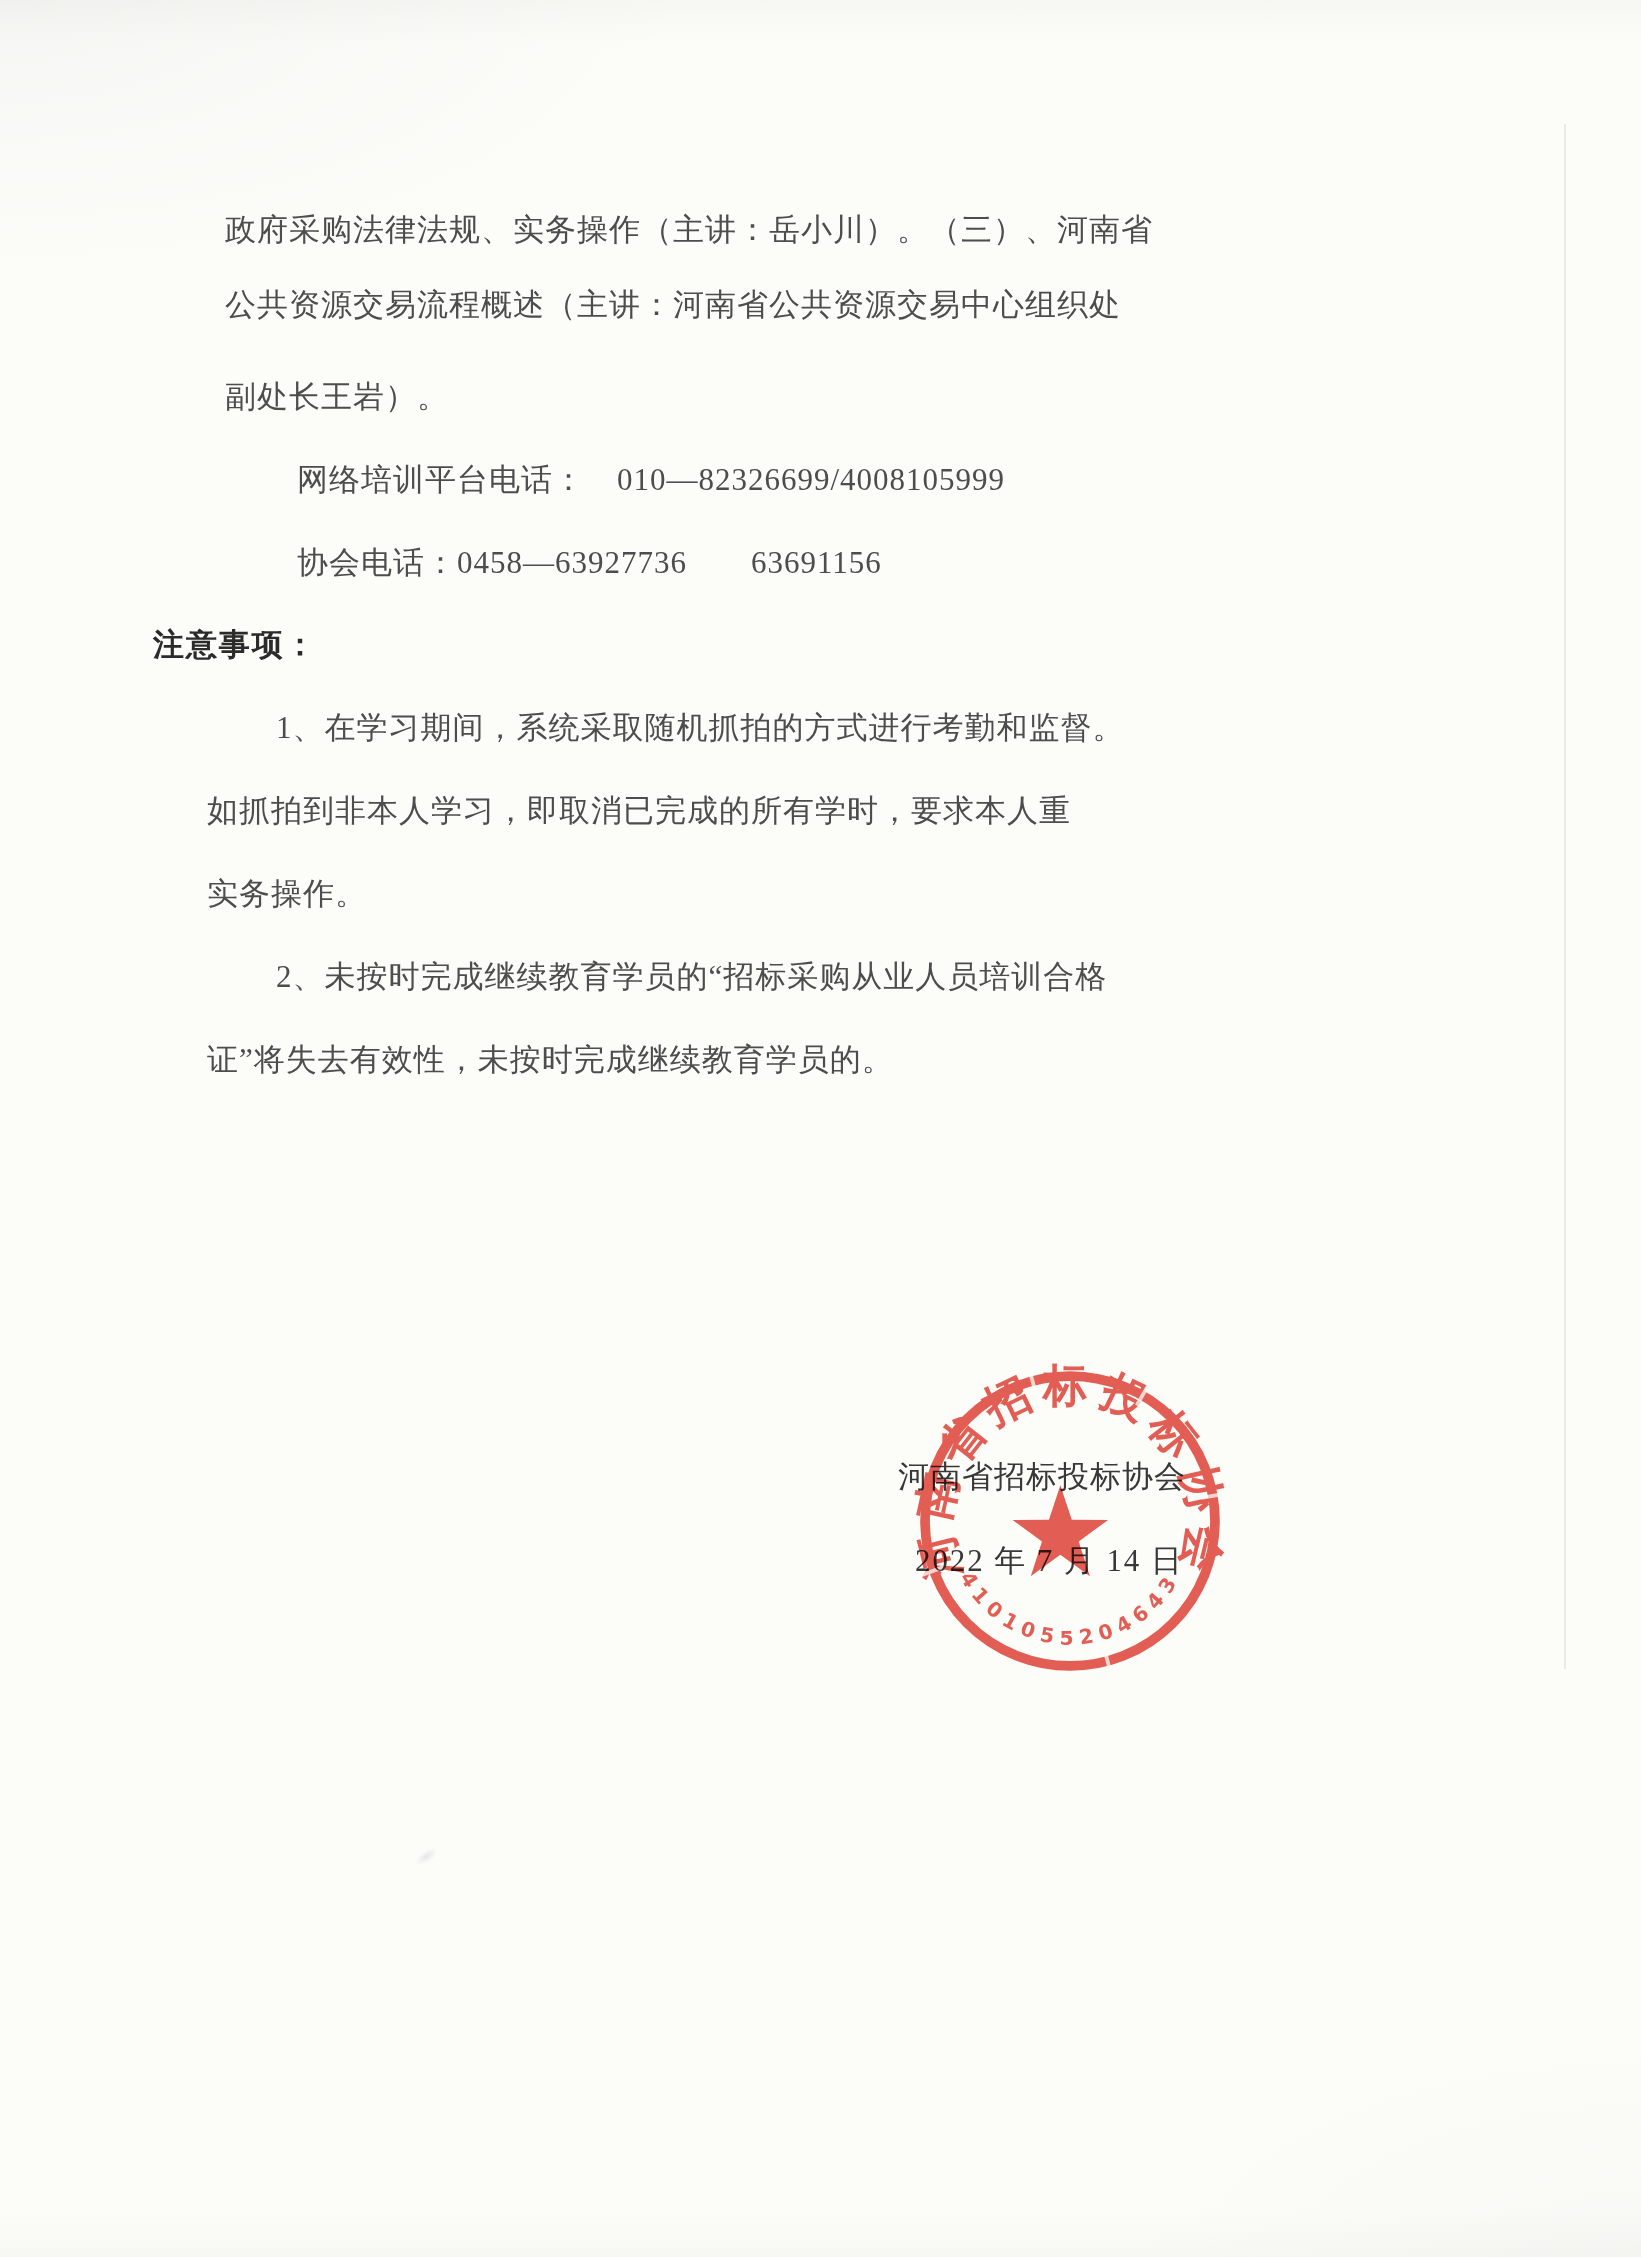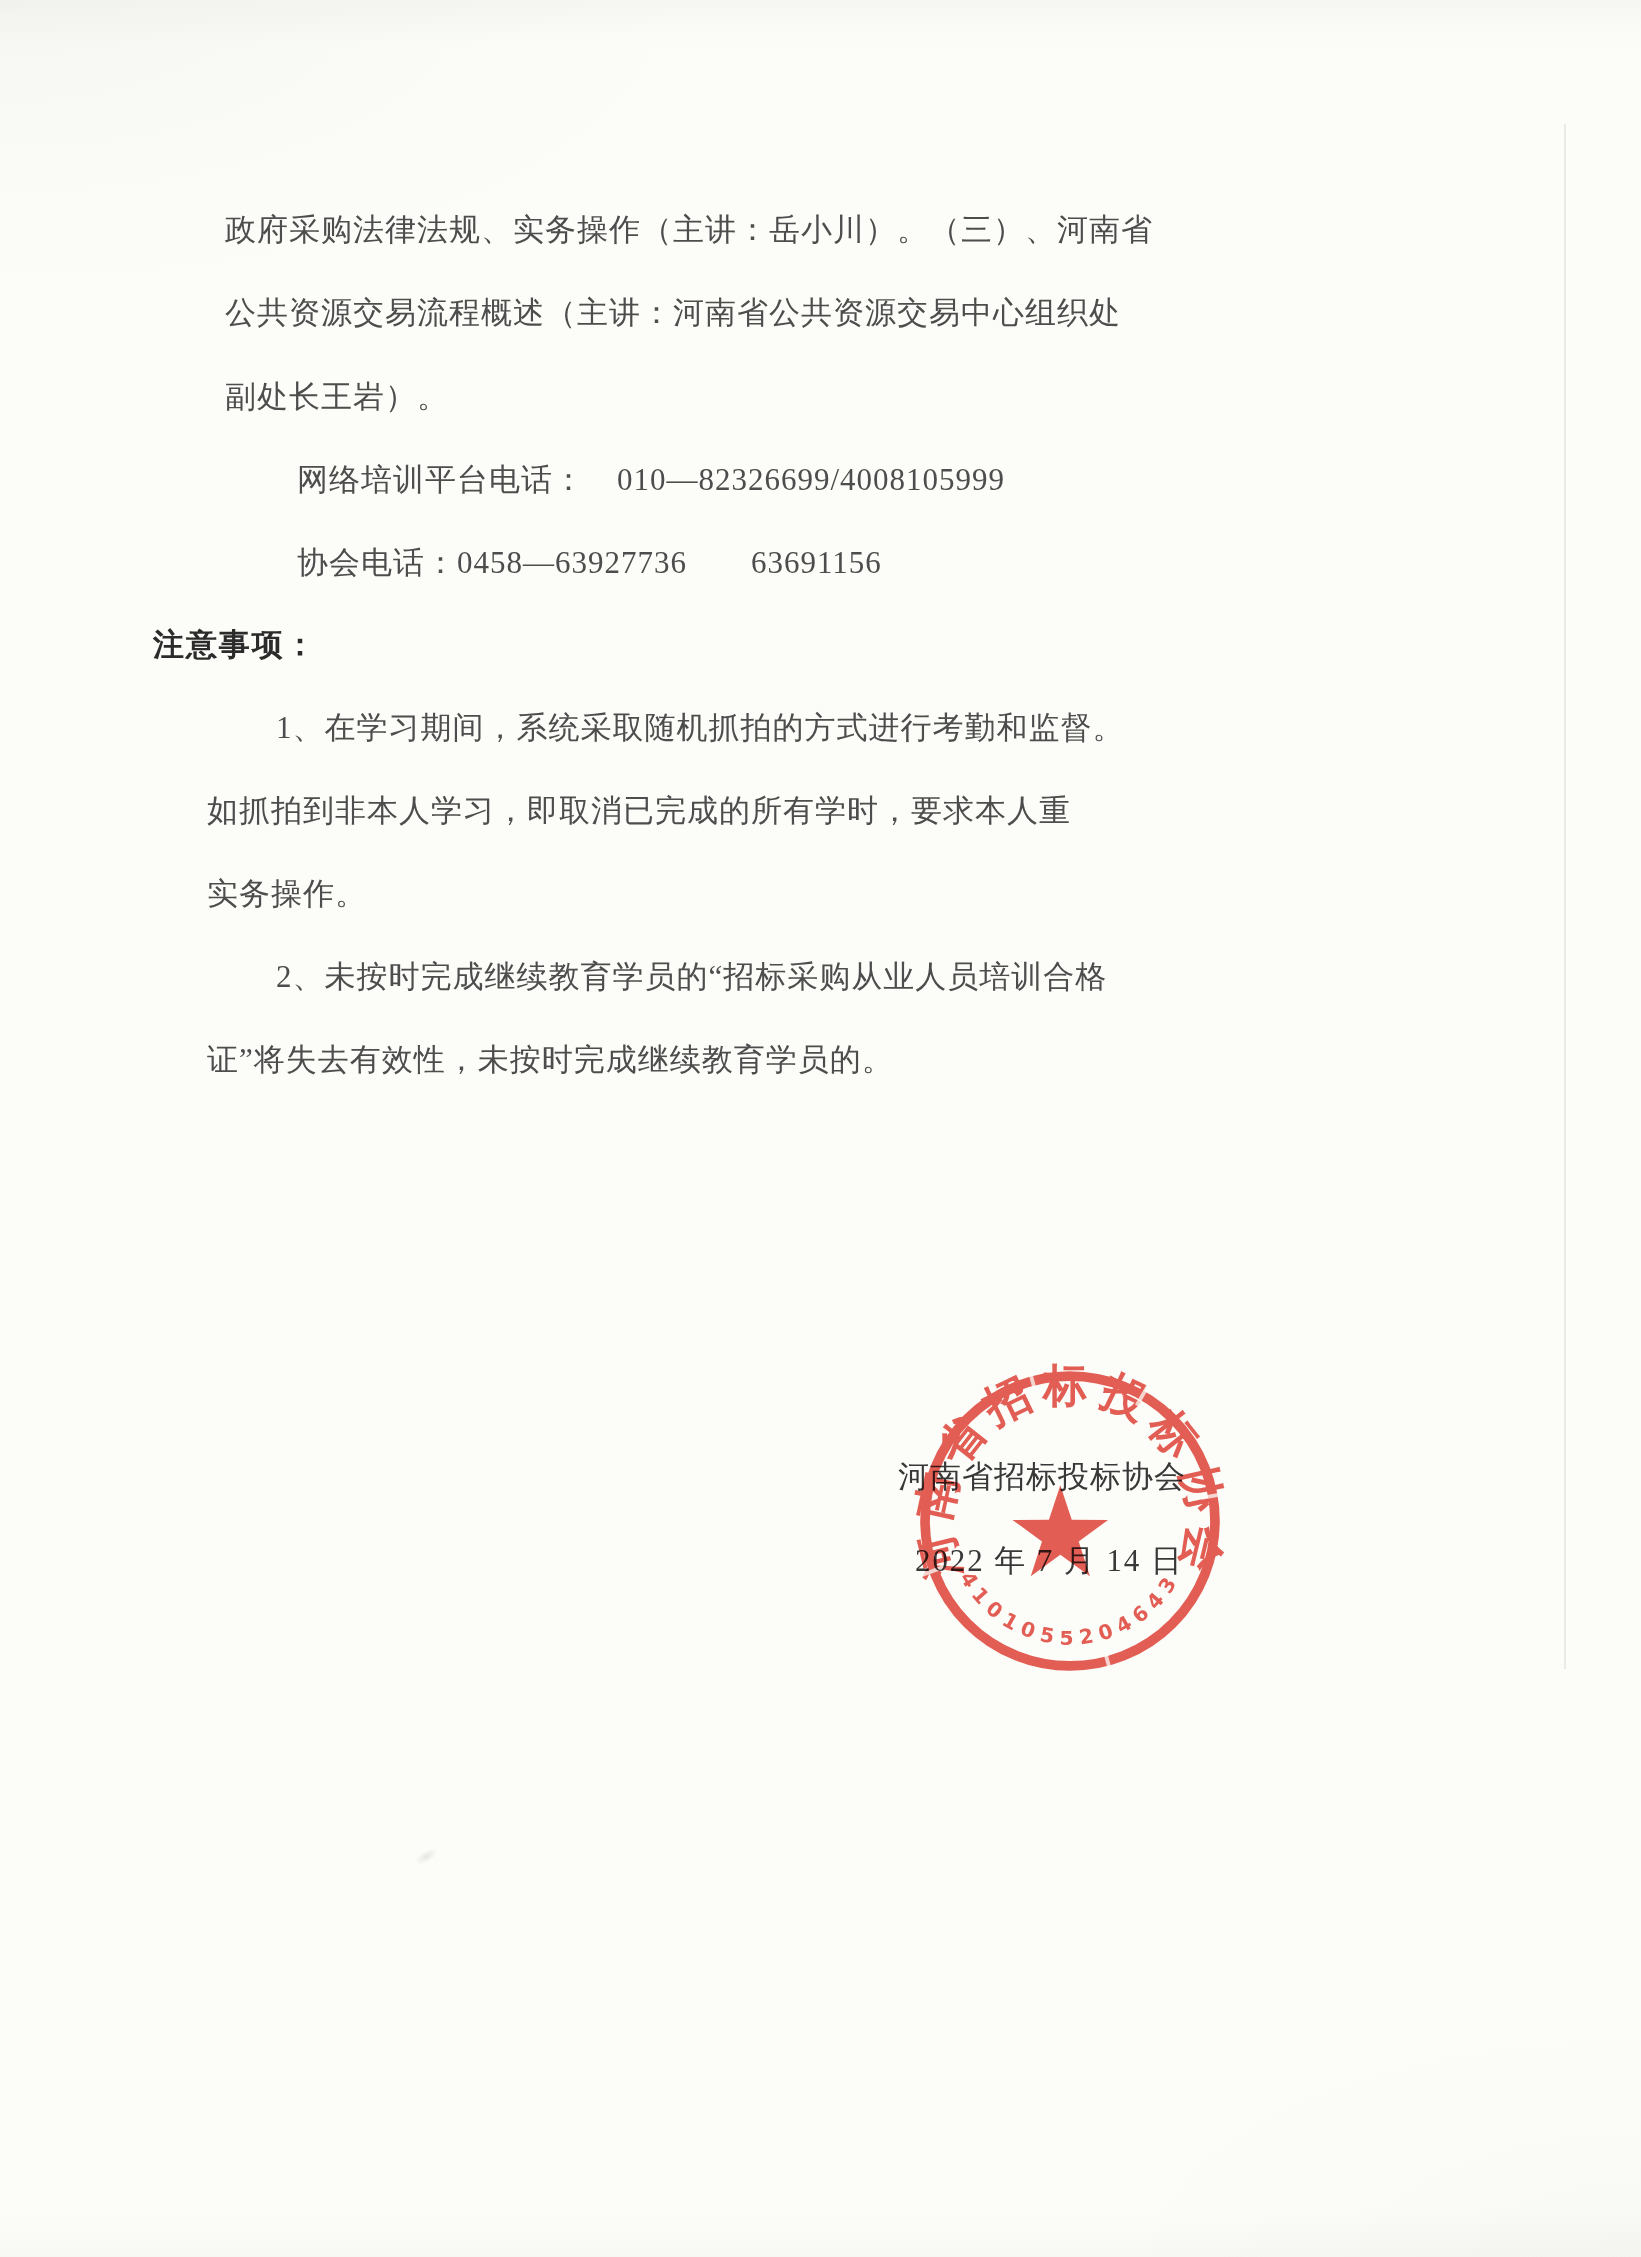--- a/index.html
+++ b/index.html
@@ -70,21 +70,21 @@
     transform:rotate(-32deg);
     opacity:0.35;
   }
 </style>
 </head>
 <body>
 
 <div class="page">
 
   <div class="line" style="left:225px;top:209px;">政府采购法律法规、实务操作（主讲：岳小川）。（三）、河南省</div>
-  <div class="line" style="left:225px;top:292px;">公共资源交易流程概述（主讲：河南省公共资源交易中心组织处</div>
+  <div class="line" style="left:225px;top:284px;">公共资源交易流程概述（主讲：河南省公共资源交易中心组织处</div>
   <div class="line" style="left:225px;top:376px;text-align:right;">副处长王岩）。</div>
 
   <div class="line" style="left:297px;top:459px;">网络培训平台电话：　010—82326699/4008105999</div>
   <div class="line" style="left:297px;top:542px;">协会电话：0458—63927736　　63691156</div>
 
   <div class="line heading" style="left:153px;top:624px;">注意事项：</div>
   <div class="line" style="left:276px;top:707px;">1、在学习期间，系统采取随机抓拍的方式进行考勤和监督。</div>
   <div class="line" style="left:207px;top:790px;text-align:center;">如抓拍到非本人学习，即取消已完成的所有学时，要求本人重</div>
   <div class="line" style="left:207px;top:873px;">实务操作。</div>
   <div class="line" style="left:276px;top:956px;">2、未按时完成继续教育学员的“招标采购从业人员培训合格</div>

